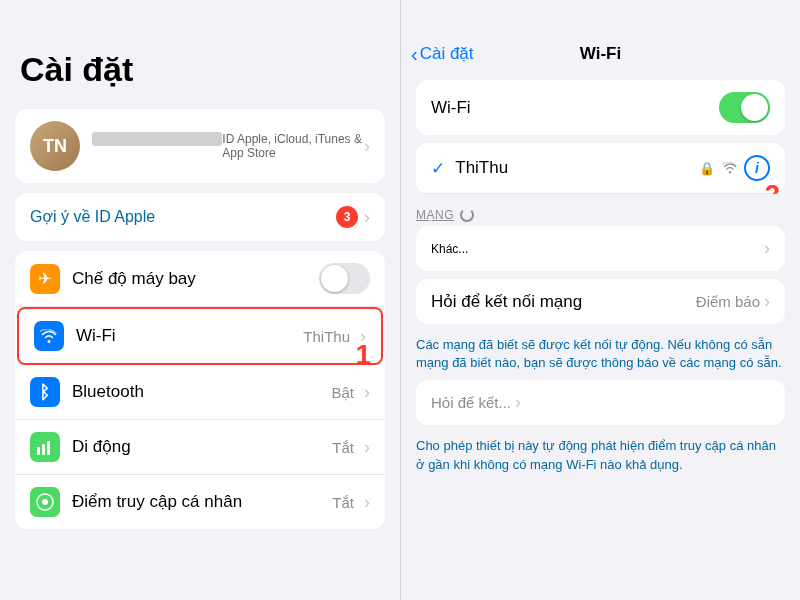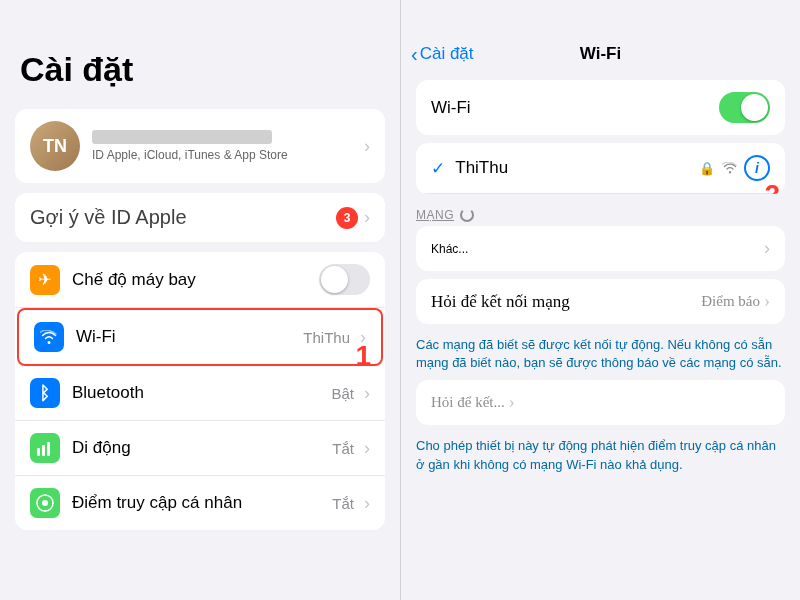--- a/index.html
+++ b/index.html
@@ -58,21 +58,20 @@
       align-items: center;
       justify-content: center;
       color: #fff;
       font-size: 18px;
       font-weight: 600;
       flex-shrink: 0;
     }
 
     .profile-info {
       display: flex;
-      flex-direction: column;
     }
 
     .profile-name {
       font-size: 15px;
       font-weight: 500;
       color: #000;
       background: #d0d0d0;
       border-radius: 3px;
       height: 14px;
       width: 180px;
@@ -93,22 +92,22 @@
       background: #fff;
       margin: 0 15px 10px 15px;
       border-radius: 12px;
       padding: 13px 15px;
       display: flex;
       align-items: center;
       justify-content: space-between;
     }
 
     .suggestion-label {
-      font-size: 20px;
-      color: #404040;
+      font-size: 16px;
+      color: #0369a1;
     }
 
     .badge-chevron {
       display: flex;
       align-items: center;
       gap: 6px;
     }
 
     .badge {
       background: #ff3b30;
@@ -404,21 +403,20 @@
     .other-label {
       font-size: 12px;
       color: #000;
     }
 
     .setting-section-group {
       background: #fff;
       margin: 0 15px 8px 15px;
       border-radius: 12px;
       overflow: hidden;
-      font-family: Liberation Serif, serif;
     }
 
     .setting-detail-row {
       display: flex;
       align-items: center;
       padding: 12px 15px;
       border-bottom: 1px solid #e5e5ea;
       justify-content: space-between;
     }
 

